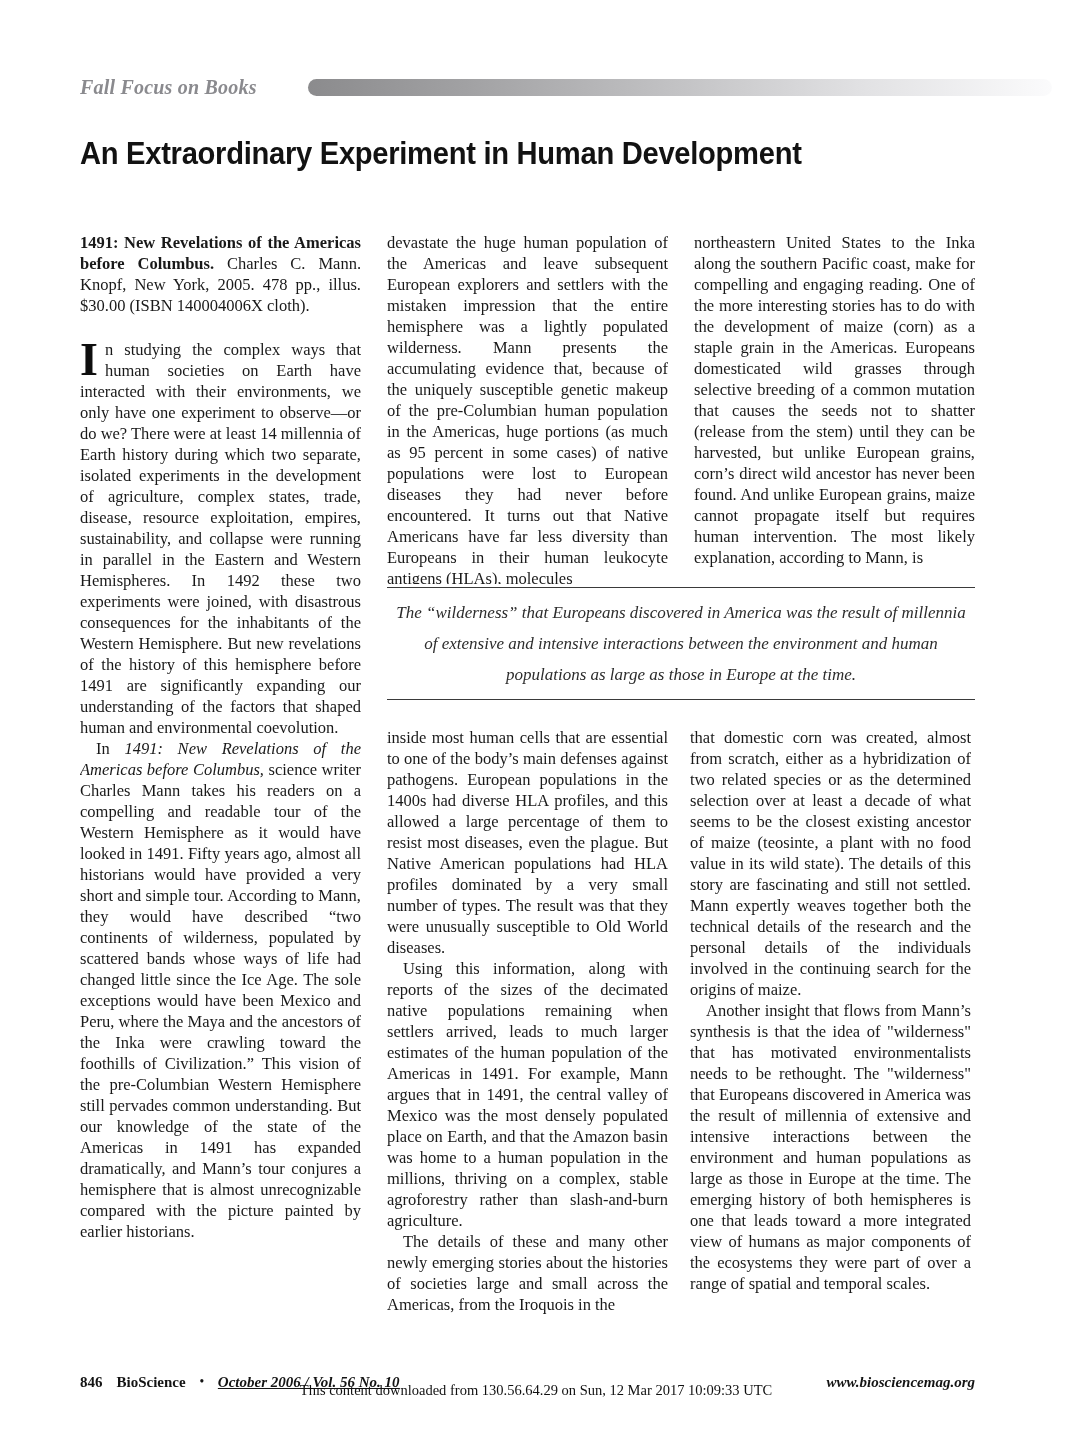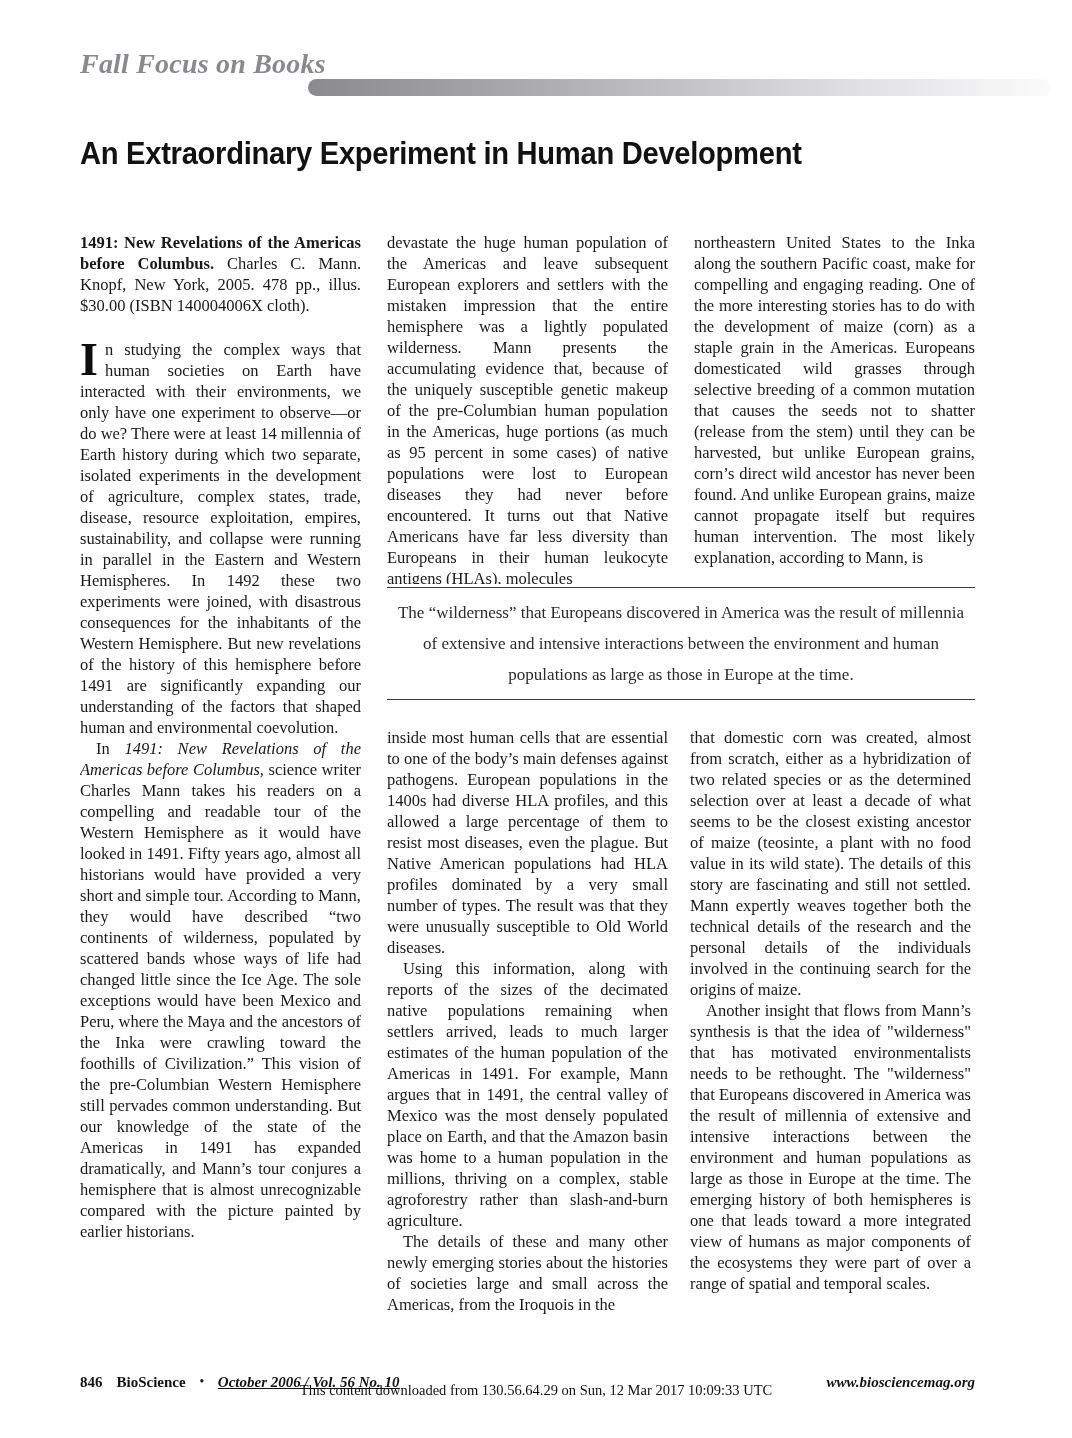--- a/index.html
+++ b/index.html
@@ -8,24 +8,24 @@
     width: 1072px; height: 1438px;
     position: relative;
     overflow: hidden;
     font-family: "Liberation Serif", serif;
     color: #191919;
   }
   .page { position: absolute; inset: 0; background: #ffffff; }
 
   
   .kicker {
-    position: absolute; left: 80px; top: 48px;
+    position: absolute; left: 80px; top: 76px;
     font-family: "Liberation Serif", serif;
     font-style: italic; font-weight: bold;
-    font-size: 28px; color: #8a8a8e;
+    font-size: 20px; color: #8a8a8e;
     letter-spacing: 0.2px;
   }
   .rule-bar {
     position: absolute; left: 308px; top: 79px;
     width: 744px; height: 17px;
     border-radius: 9px;
     background: linear-gradient(to right, #8b8b8d 0%, #a2a2a4 22%, #c3c3c5 50%, #e2e2e4 75%, #fbfbfc 100%);
   }
   .title {
     position: absolute; left: 80px; top: 136px;
@@ -68,20 +68,21 @@
   
   .pullquote {
     margin-top: 3px;
     height: 113px; overflow: hidden;
     border-top: 1px solid #3a3a3a;
     border-bottom: 1px solid #3a3a3a;
     padding: 9px 6px;
     display: flex; align-items: center; justify-content: center;
   }
   .pullquote-text {
+    font-style: italic;
     font-size: 17px; line-height: 31px;
     text-align: center;
     color: #2c2c2c;
   }
 
   
   .footer {
     position: absolute; left: 80px; top: 1348px; width: 895px;
     display: flex; justify-content: space-between; align-items: baseline;
     font-size: 15px; color: #141414;

